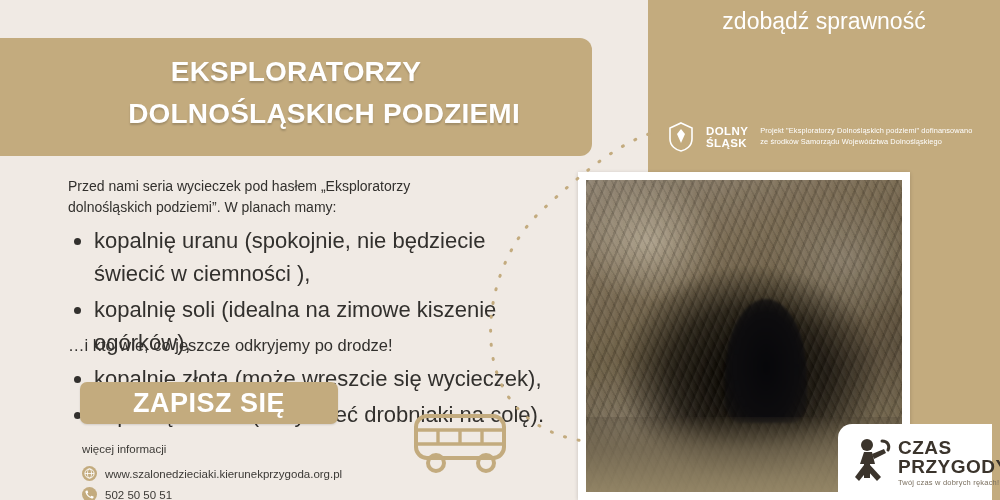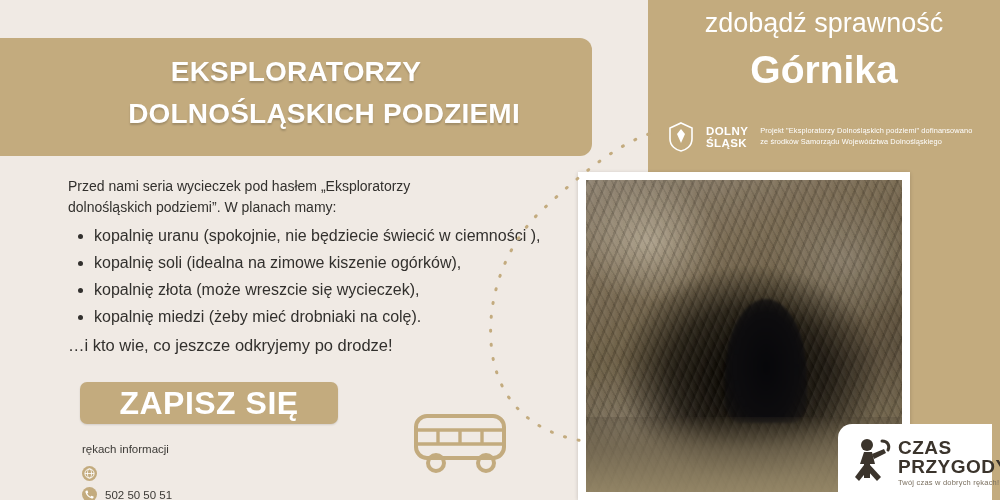--- a/index.html
+++ b/index.html
@@ -28,21 +28,21 @@
     width: 352px;
     height: 500px;
     background: #c3ab7e;
   }
   .right-title-1 {
     position: absolute;
     left: 648px;
     top: 8px;
     width: 352px;
     text-align: center;
-    font-size: 27px;
+    font-size: 23px;
     color: #ffffff;
     letter-spacing: 0px;
   }
   .right-title-2 {
     position: absolute;
     left: 648px;
     top: 48px;
     width: 352px;
     text-align: center;
     font-size: 39px;
@@ -171,21 +171,21 @@
     color: #32302d;
     line-height: 1.5;
   }
   .bullets {
     position: absolute;
     left: 68px;
     top: 224px;
     width: 450px;
     margin: 0;
     padding: 0 0 0 26px;
-    font-size: 16px;
+    font-size: 22px;
     color: #32302d;
     line-height: 1.5;
   }
   .bullets li { margin: 0 0 3px 0; }
   .outro {
     position: absolute;
     left: 68px;
     top: 336px;
     width: 460px;
     font-size: 16.5px;
@@ -194,21 +194,21 @@
   
   .cta {
     position: absolute;
     left: 80px;
     top: 382px;
     width: 258px;
     height: 42px;
     background: #c3ab7e;
     border-radius: 7px;
     color: #ffffff;
-    font-size: 32px;
+    font-size: 27px;
     font-weight: bold;
     display: flex;
     align-items: center;
     justify-content: center;
     letter-spacing: 0.5px;
     border: none;
     cursor: pointer;
     box-shadow: 0 1px 2px rgba(0,0,0,0.12);
   }
   
@@ -290,21 +290,20 @@
   }
 </style>
 </head>
 <body>
 
 <div class="poster">
 
   <div class="right-panel"></div>
 
   <div class="right-title-1">zdobądź sprawność</div>
-  <div class="right-title-2">Górnika</div>
 
   <div class="sponsor">
     <span class="sponsor-mark">
       <svg width="26" height="30" viewBox="0 0 26 30">
         <path d="M13 1 L24 6 L24 17 C24 24 18 28 13 29 C8 28 2 24 2 17 L2 6 Z" fill="none" stroke="#ffffff" stroke-width="1.6"></path>
         <path d="M13 7 L17 12 L13 21 L9 12 Z" fill="#ffffff"></path>
       </svg>
     </span>
     <span class="sponsor-logo-text">
       <span>DOLNY</span><br>
@@ -335,30 +334,31 @@
     <li>kopalnię uranu (spokojnie, nie będziecie świecić w ciemności ),</li>
     <li>kopalnię soli (idealna na zimowe kiszenie ogórków),</li>
     <li>kopalnię złota (może wreszcie się wycieczek),</li>
     <li>kopalnię miedzi (żeby mieć drobniaki na colę).</li>
   </ul>
 
   <div class="outro">…i kto wie, co jeszcze odkryjemy po drodze!</div>
 
   <button class="cta">ZAPISZ SIĘ</button>
 
-  <div class="more-info">rękach informacji</div>
+  <div class="more-info">więcej informacji</div>
 
   <div class="contact-row www">
     <span class="cicon">
       <svg width="11" height="11" viewBox="0 0 12 12">
         <circle cx="6" cy="6" r="5" fill="none" stroke="#ffffff" stroke-width="1"></circle>
         <ellipse cx="6" cy="6" rx="2.2" ry="5" fill="none" stroke="#ffffff" stroke-width="0.9"></ellipse>
         <line x1="1" y1="6" x2="11" y2="6" stroke="#ffffff" stroke-width="0.9"></line>
       </svg>
     </span>
+    <span>www.szalonedzieciaki.kierunekprzygoda.org.pl</span>
   </div>
 
   <div class="contact-row tel">
     <span class="cicon">
       <svg width="11" height="11" viewBox="0 0 12 12">
         <path d="M3 1.6 C2 1.6 1.3 2.6 1.6 3.6 C2.6 7 5 9.4 8.4 10.4 C9.4 10.7 10.4 10 10.4 9 L10.4 8.1 L8 7.4 L7.1 8.5 C5.8 7.9 4.1 6.2 3.5 4.9 L4.6 4 L3.9 1.6 Z" fill="#ffffff"></path>
       </svg>
     </span>
     <span>502 50 50 51</span>
   </div>

